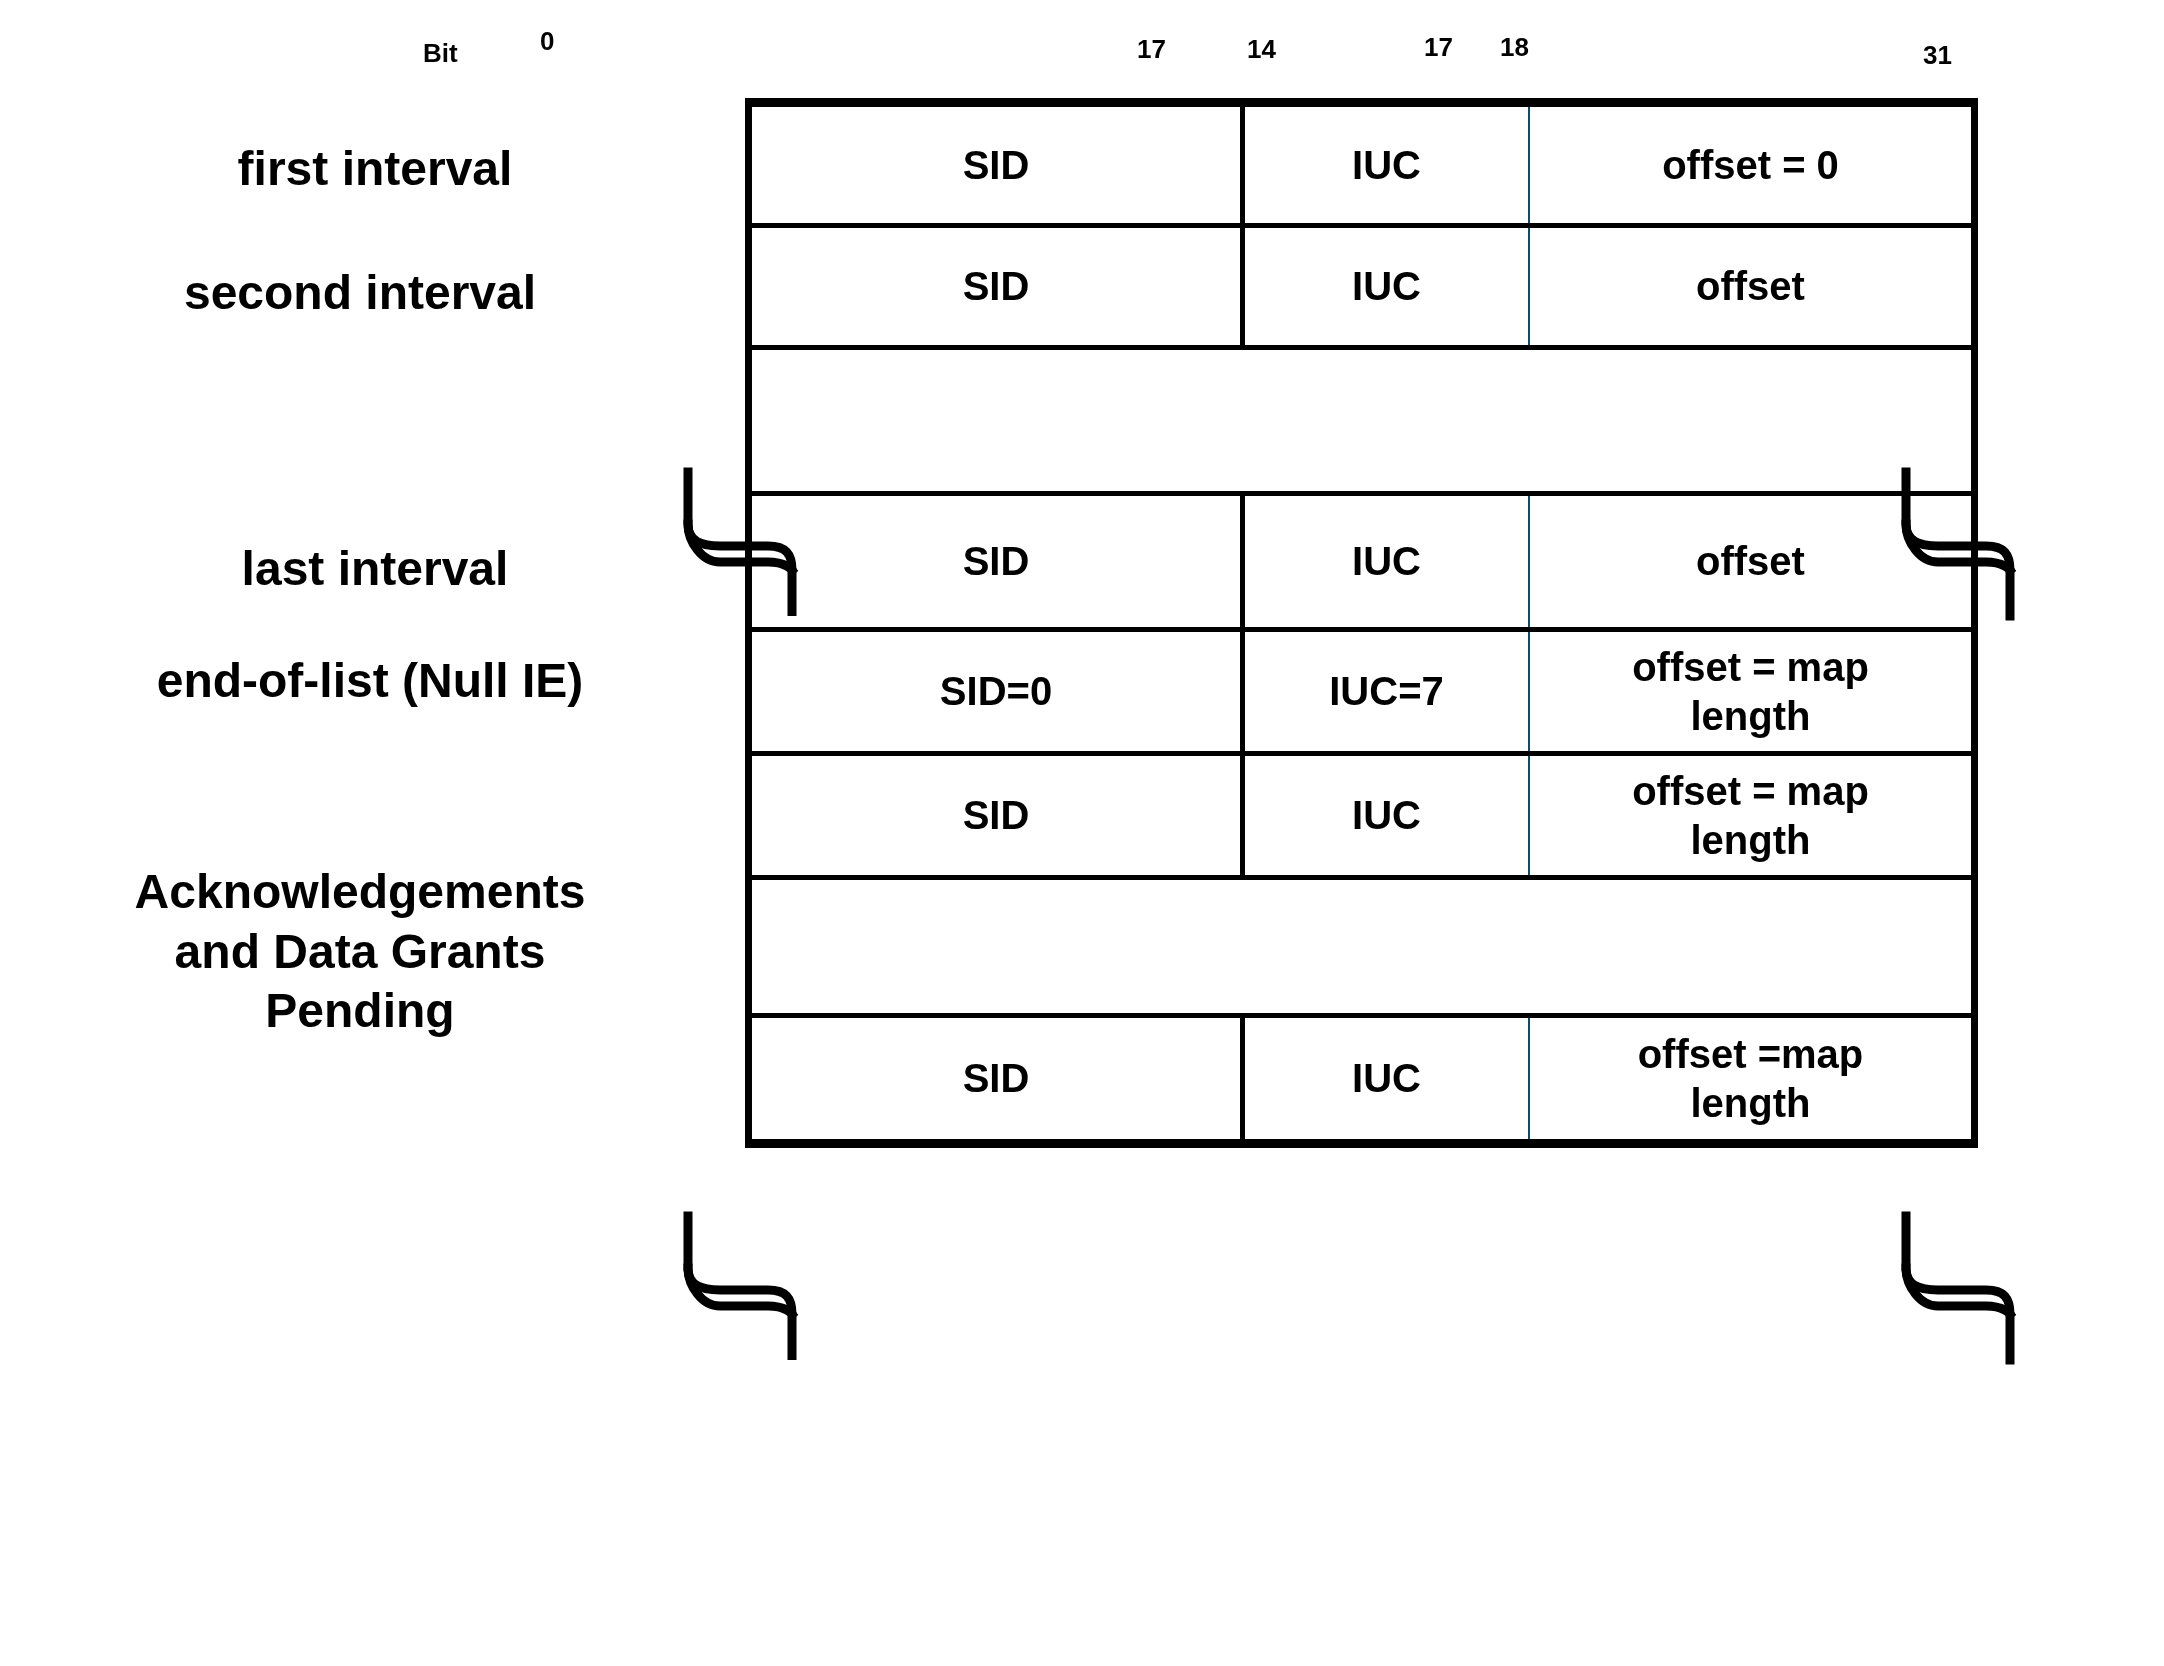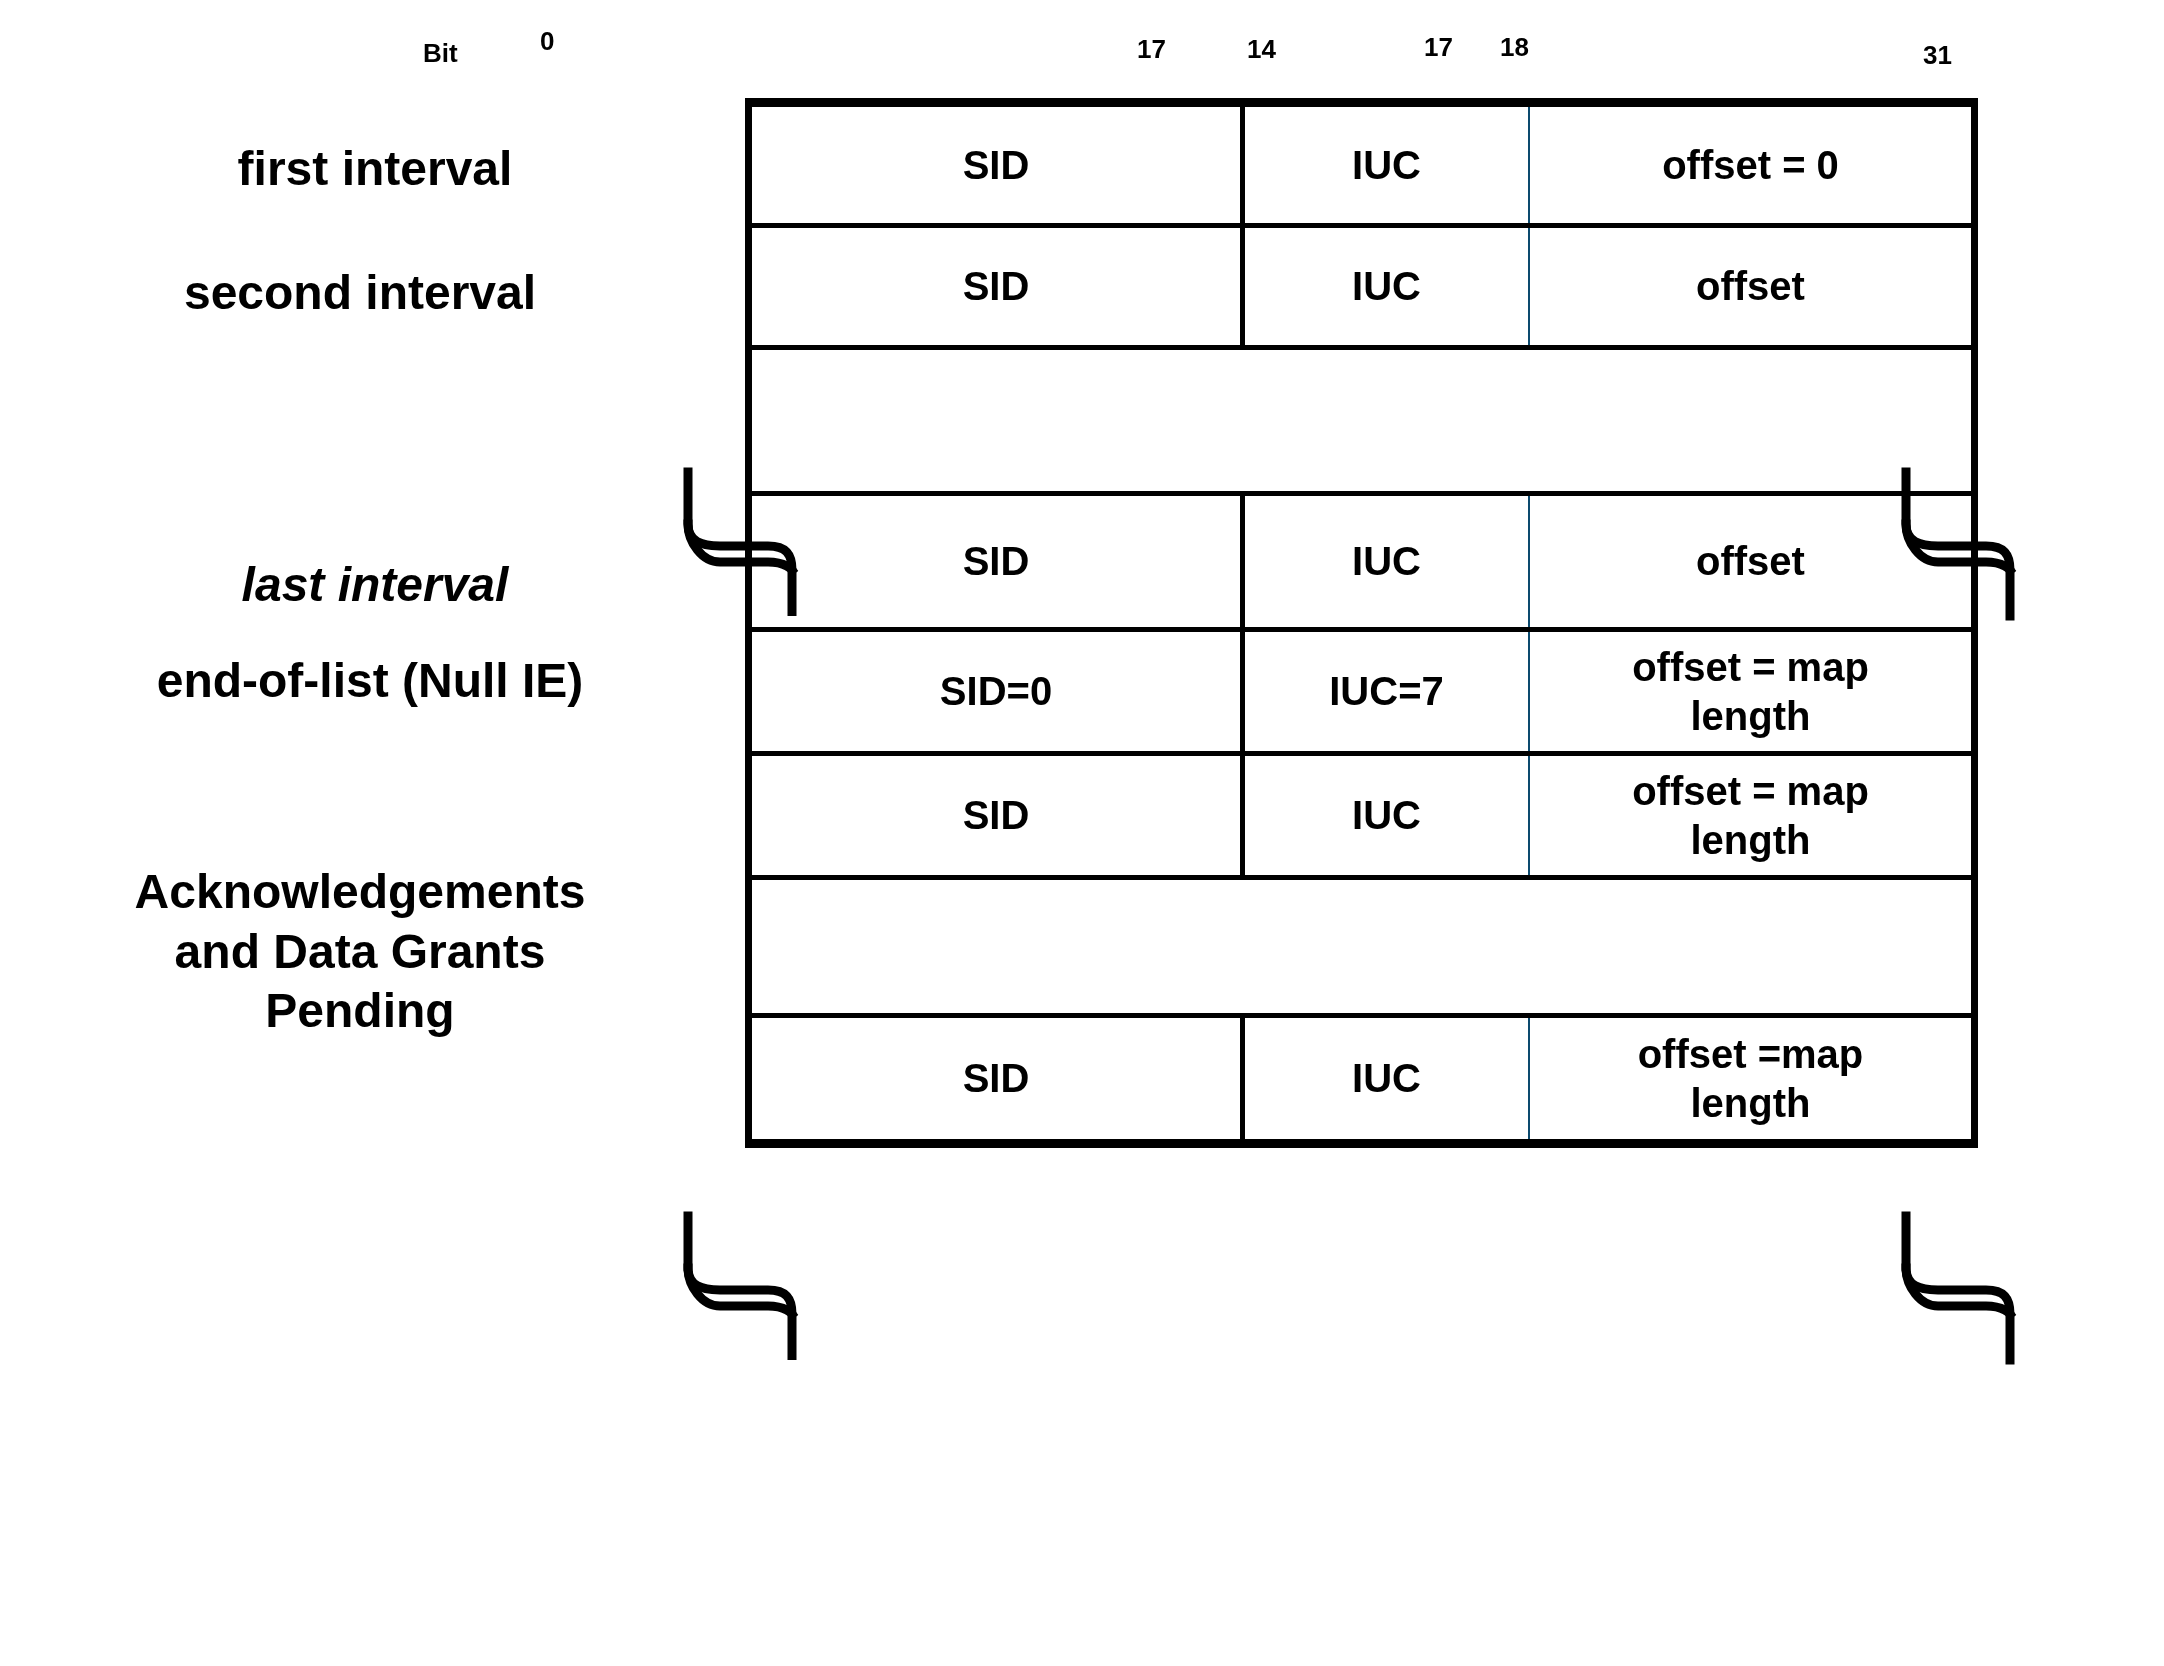--- a/index.html
+++ b/index.html
@@ -89,21 +89,21 @@
     <span class="bit-label" style="left:1247px;top:36px;">14</span>
     <span class="bit-label" style="left:1424px;top:34px;">17</span>
     <span class="bit-label" style="left:1500px;top:34px;">18</span>
     <span class="bit-label" style="left:1923px;top:42px;">31</span>
   </div>
 
   <span class="side-label" style="left:160px;top:138px;width:430px;">first interval</span>
 
   <span class="side-label" style="left:130px;top:262px;width:460px;">second interval</span>
 
-  <span class="side-label" style="left:160px;top:554px;width:430px;font-style:italic;">last interval</span>
+  <span class="side-label" style="left:160px;top:538px;width:430px;">last interval</span>
 
   <span class="side-label" style="left:100px;top:650px;width:540px;">end-of-list (Null IE)</span>
 
   <span class="side-label" style="left:100px;top:862px;width:520px;line-height:1.24;">Acknowledgements
 and Data Grants
 Pending</span>
 
   <div class="table">
 
     <div class="row first" style="height:130px;">

